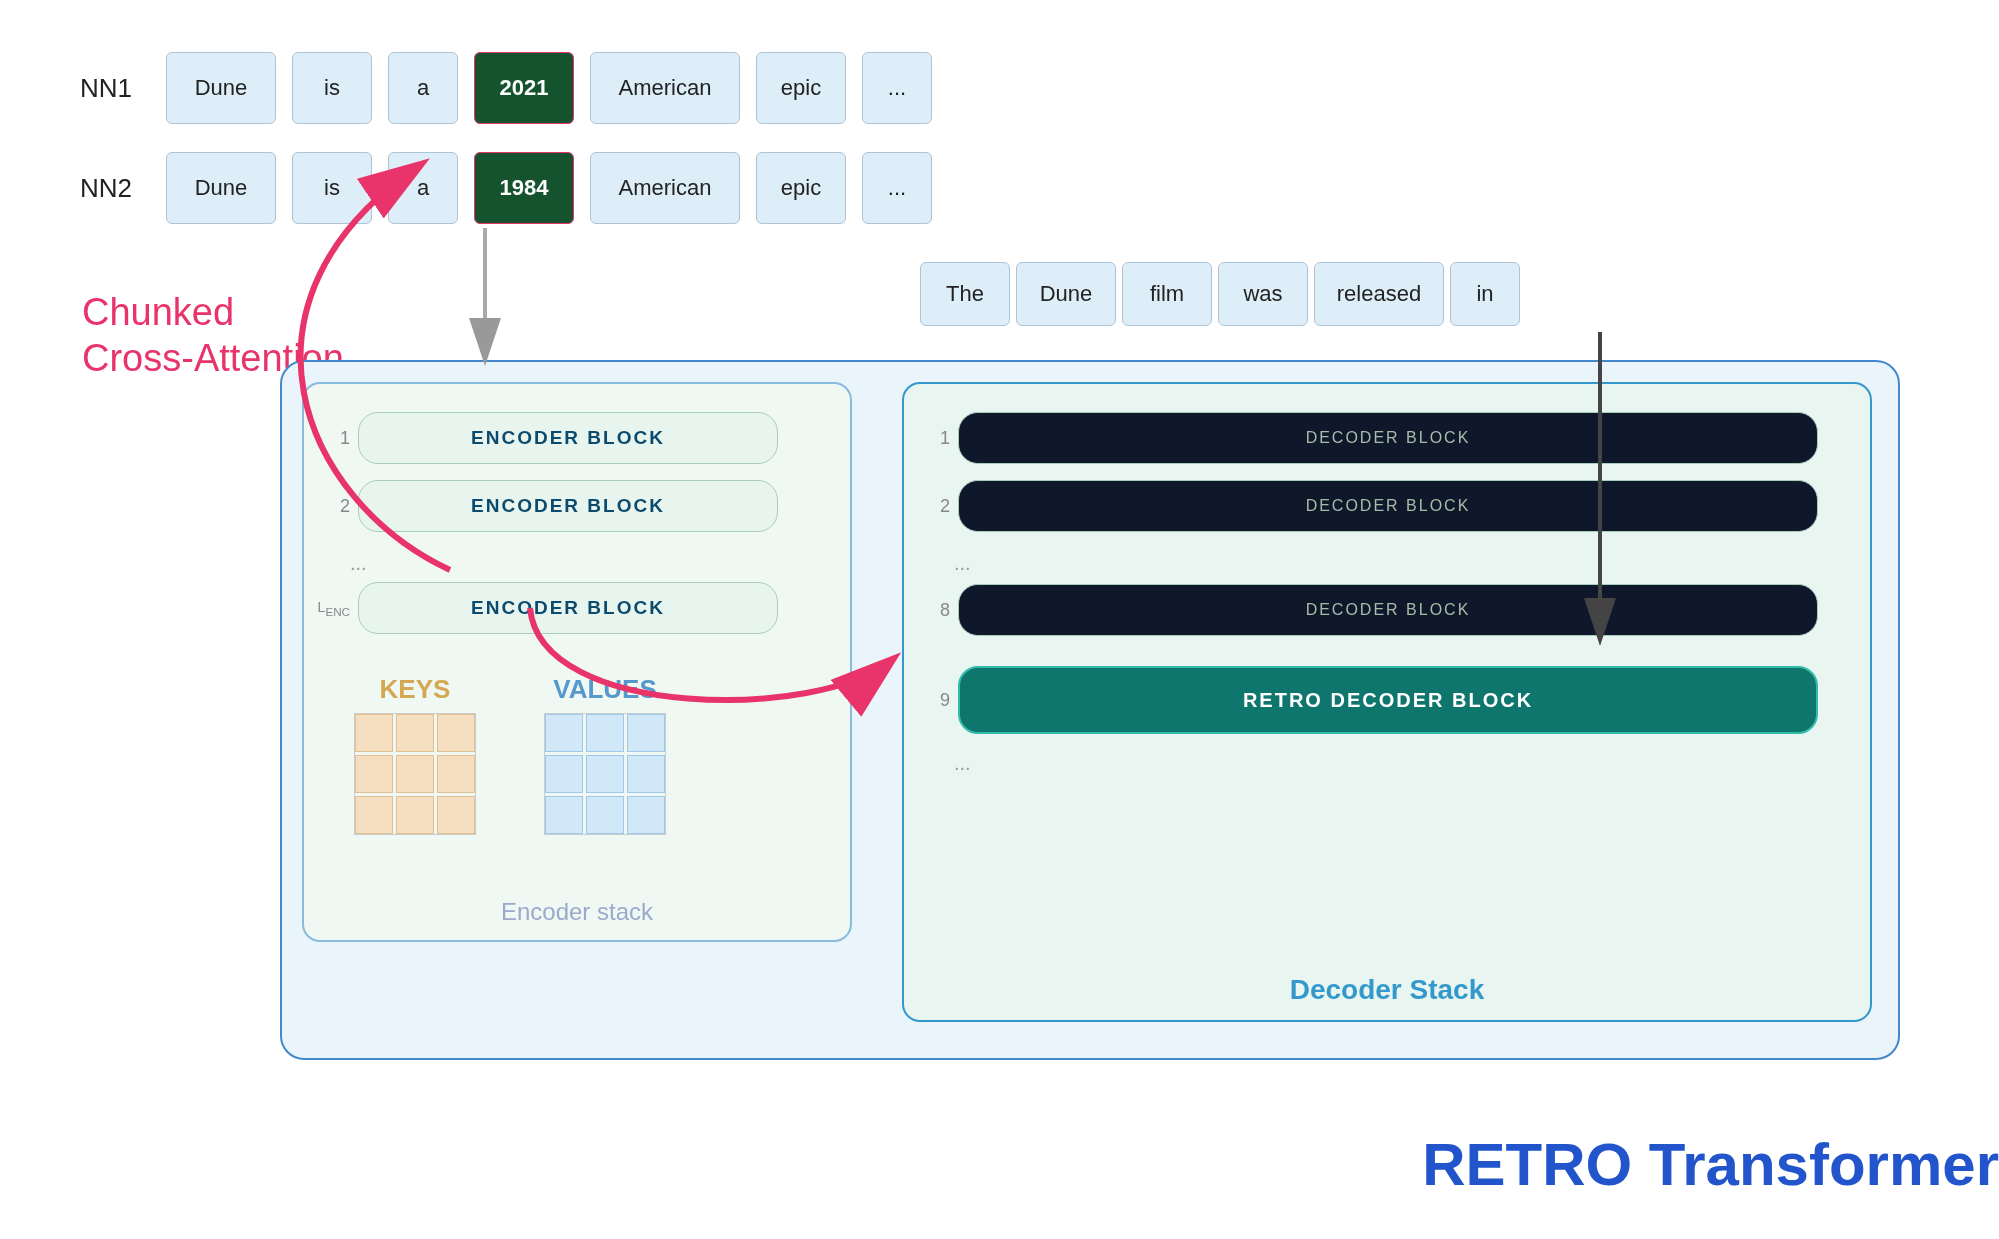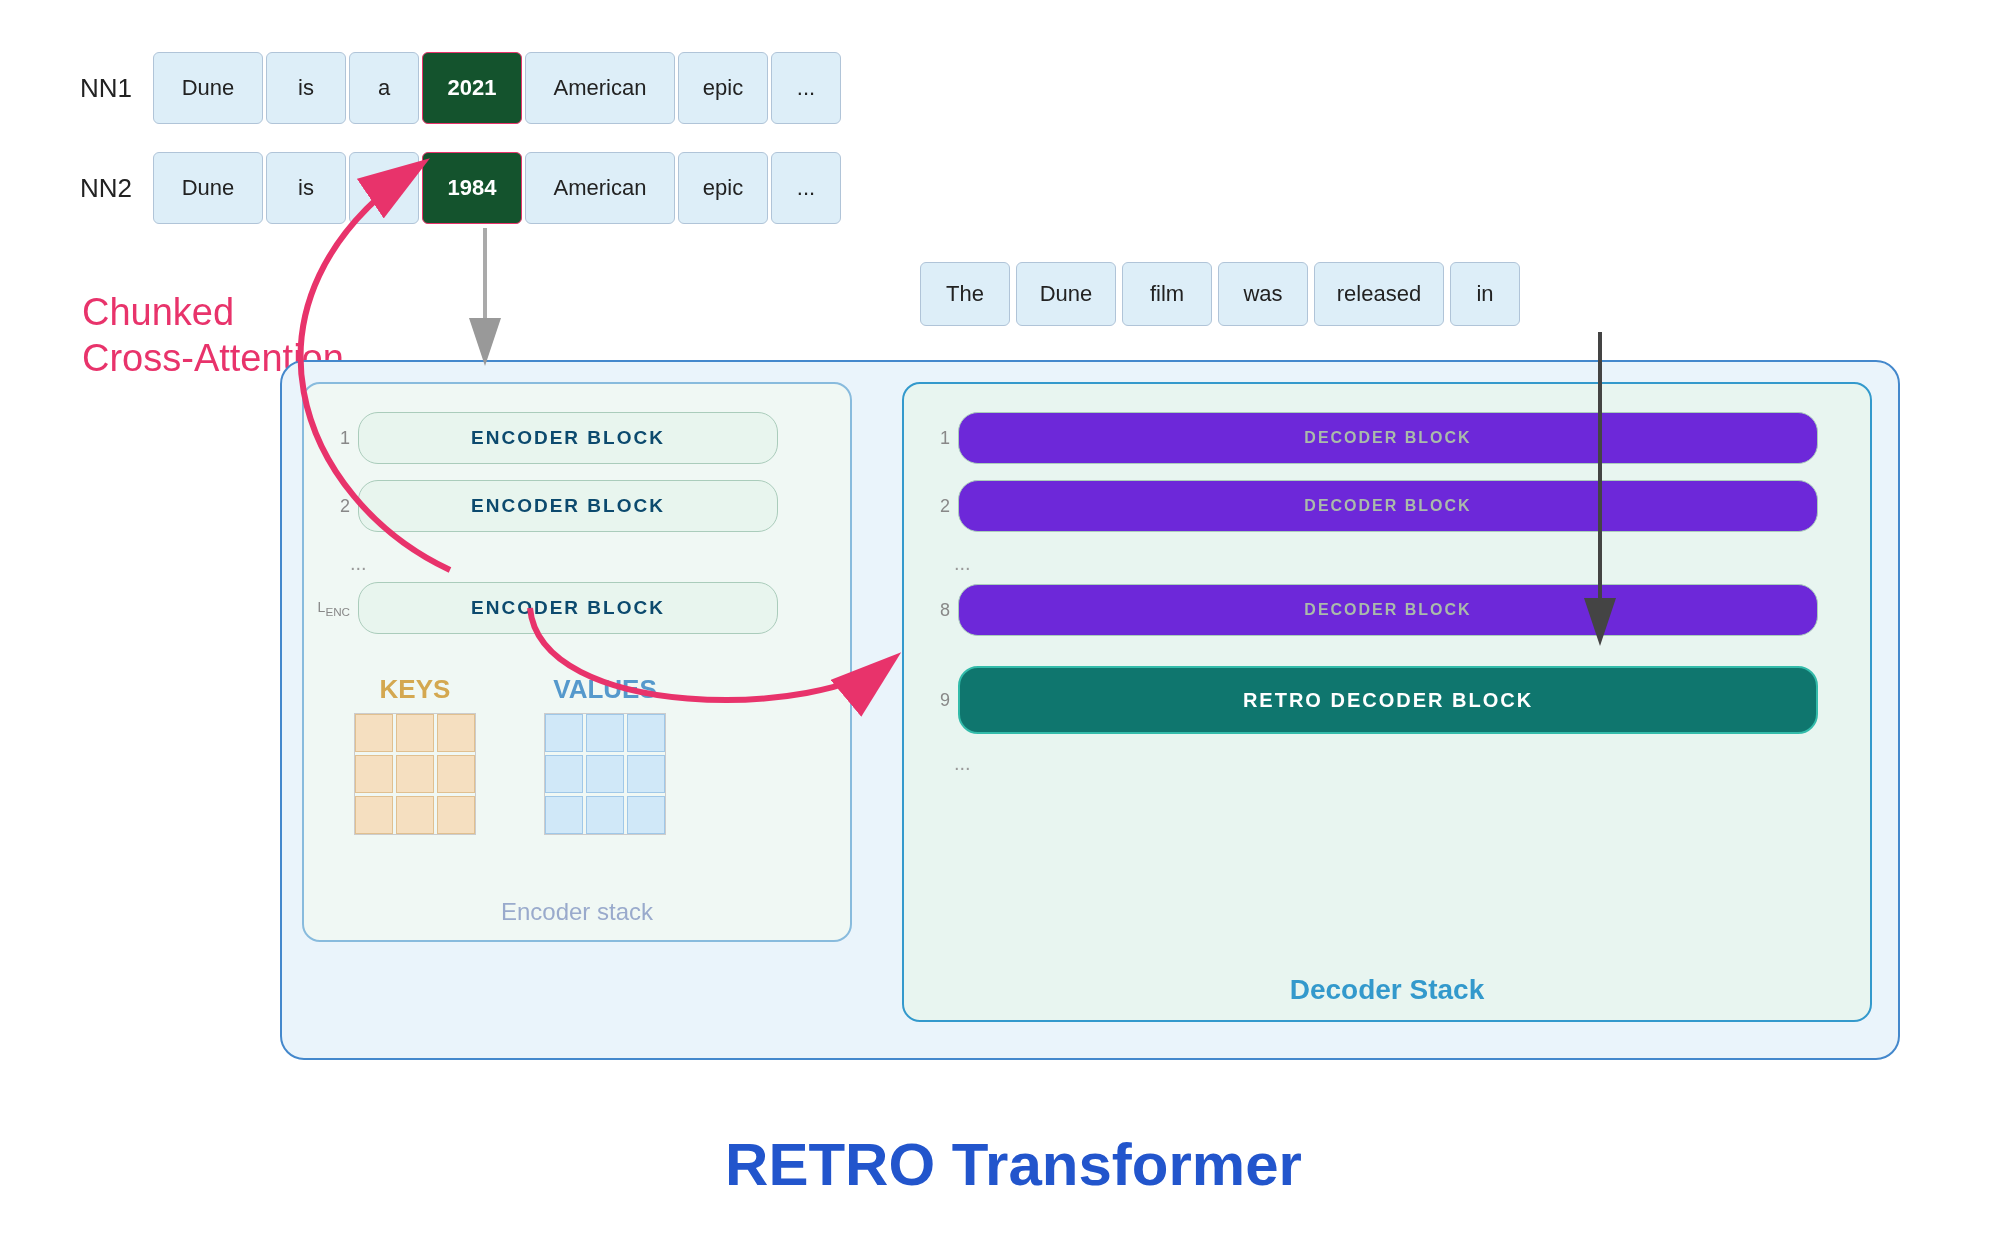--- a/index.html
+++ b/index.html
@@ -35,21 +35,21 @@
       border-color: #e8336b;
       color: #fff;
       font-weight: 600;
     }
 
     
     .nn-row {
       position: absolute;
       display: flex;
       align-items: center;
-      gap: 3px;
+      gap: 16px;
     }
     .nn-label {
       font-size: 26px;
       color: #222;
       font-weight: 500;
       margin-right: 10px;
       min-width: 60px;
     }
 
     
@@ -105,28 +105,28 @@
       align-items: center;
       justify-content: center;
       font-size: 19px;
       letter-spacing: 2px;
       color: #0c4a6e;
       font-weight: 600;
     }
     .decoder-block {
       border: 1.5px solid #aaccbb;
       border-radius: 20px;
-      background: #6d28d9;
+      background: #0f172a;
       display: flex;
       align-items: center;
       justify-content: center;
       font-size: 16px;
       letter-spacing: 2px;
       color: #aabbaa;
-      font-weight: 700;
+      font-weight: 400;
     }
     .retro-decoder-block {
       border: 2px solid #33bbaa;
       border-radius: 20px;
       background: #0f766e;
       display: flex;
       align-items: center;
       justify-content: center;
       font-size: 20px;
       letter-spacing: 2px;
@@ -175,21 +175,21 @@
       position: absolute;
       font-size: 28px;
       color: #3399cc;
       font-weight: 600;
     }
     .retro-title {
       position: absolute;
       font-size: 60px;
       font-weight: 700;
       color: #2255cc;
-      text-align: center;
+      text-align: right;
       margin-left: 28px;
     }
     .chunked-label {
       position: absolute;
       font-size: 38px;
       font-weight: 400;
       color: #e8336b;
       line-height: 1.2;
     }
 

